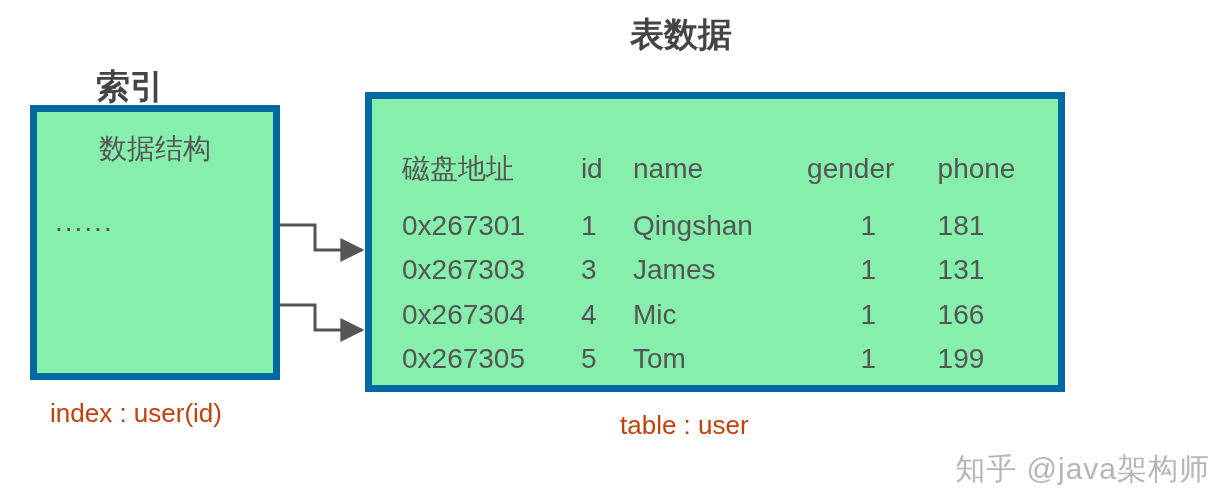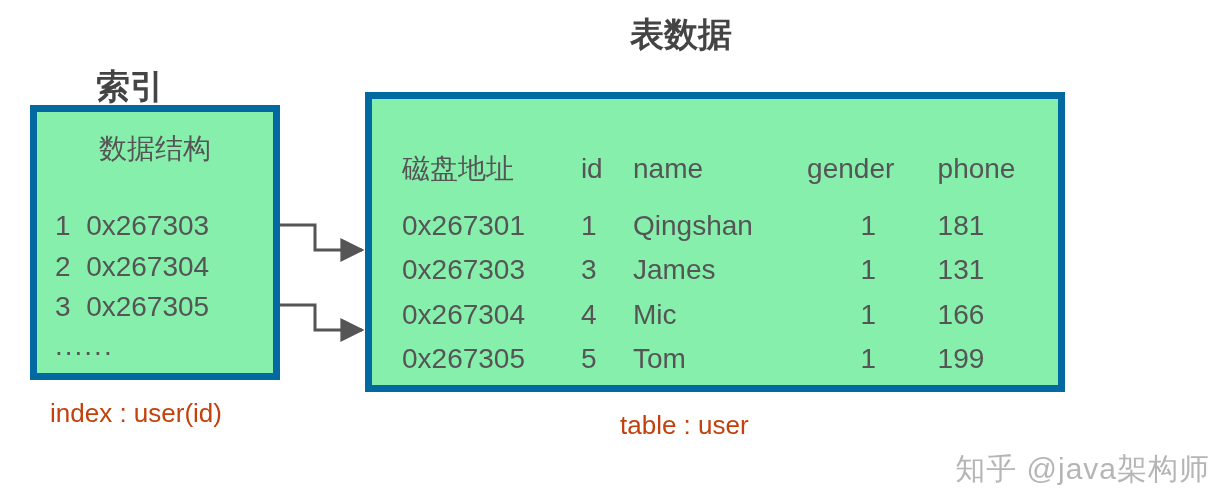--- a/index.html
+++ b/index.html
@@ -111,25 +111,20 @@
   }
 </style>
 </head>
 <body>
 
 <div class="title title-index">索引</div>
 <div class="title title-table">表数据</div>
 
 <div class="box box-index">
   <div class="subheader">数据结构</div>
-  <div id="index-rows">
-      <div class="index-row"><span>1</span>  <span>0x267303</span></div>
-      <div class="index-row"><span>2</span>  <span>0x267304</span></div>
-      <div class="index-row"><span>3</span>  <span>0x267305</span></div>
-    </div>
   <div class="ellipsis">......</div>
 </div>
 
 <div class="box box-table">
   <table class="tbl">
     <thead>
       <tr>
         <th class="col-addr">磁盘地址</th>
         <th class="col-id">id</th>
         <th class="col-name">name</th>

